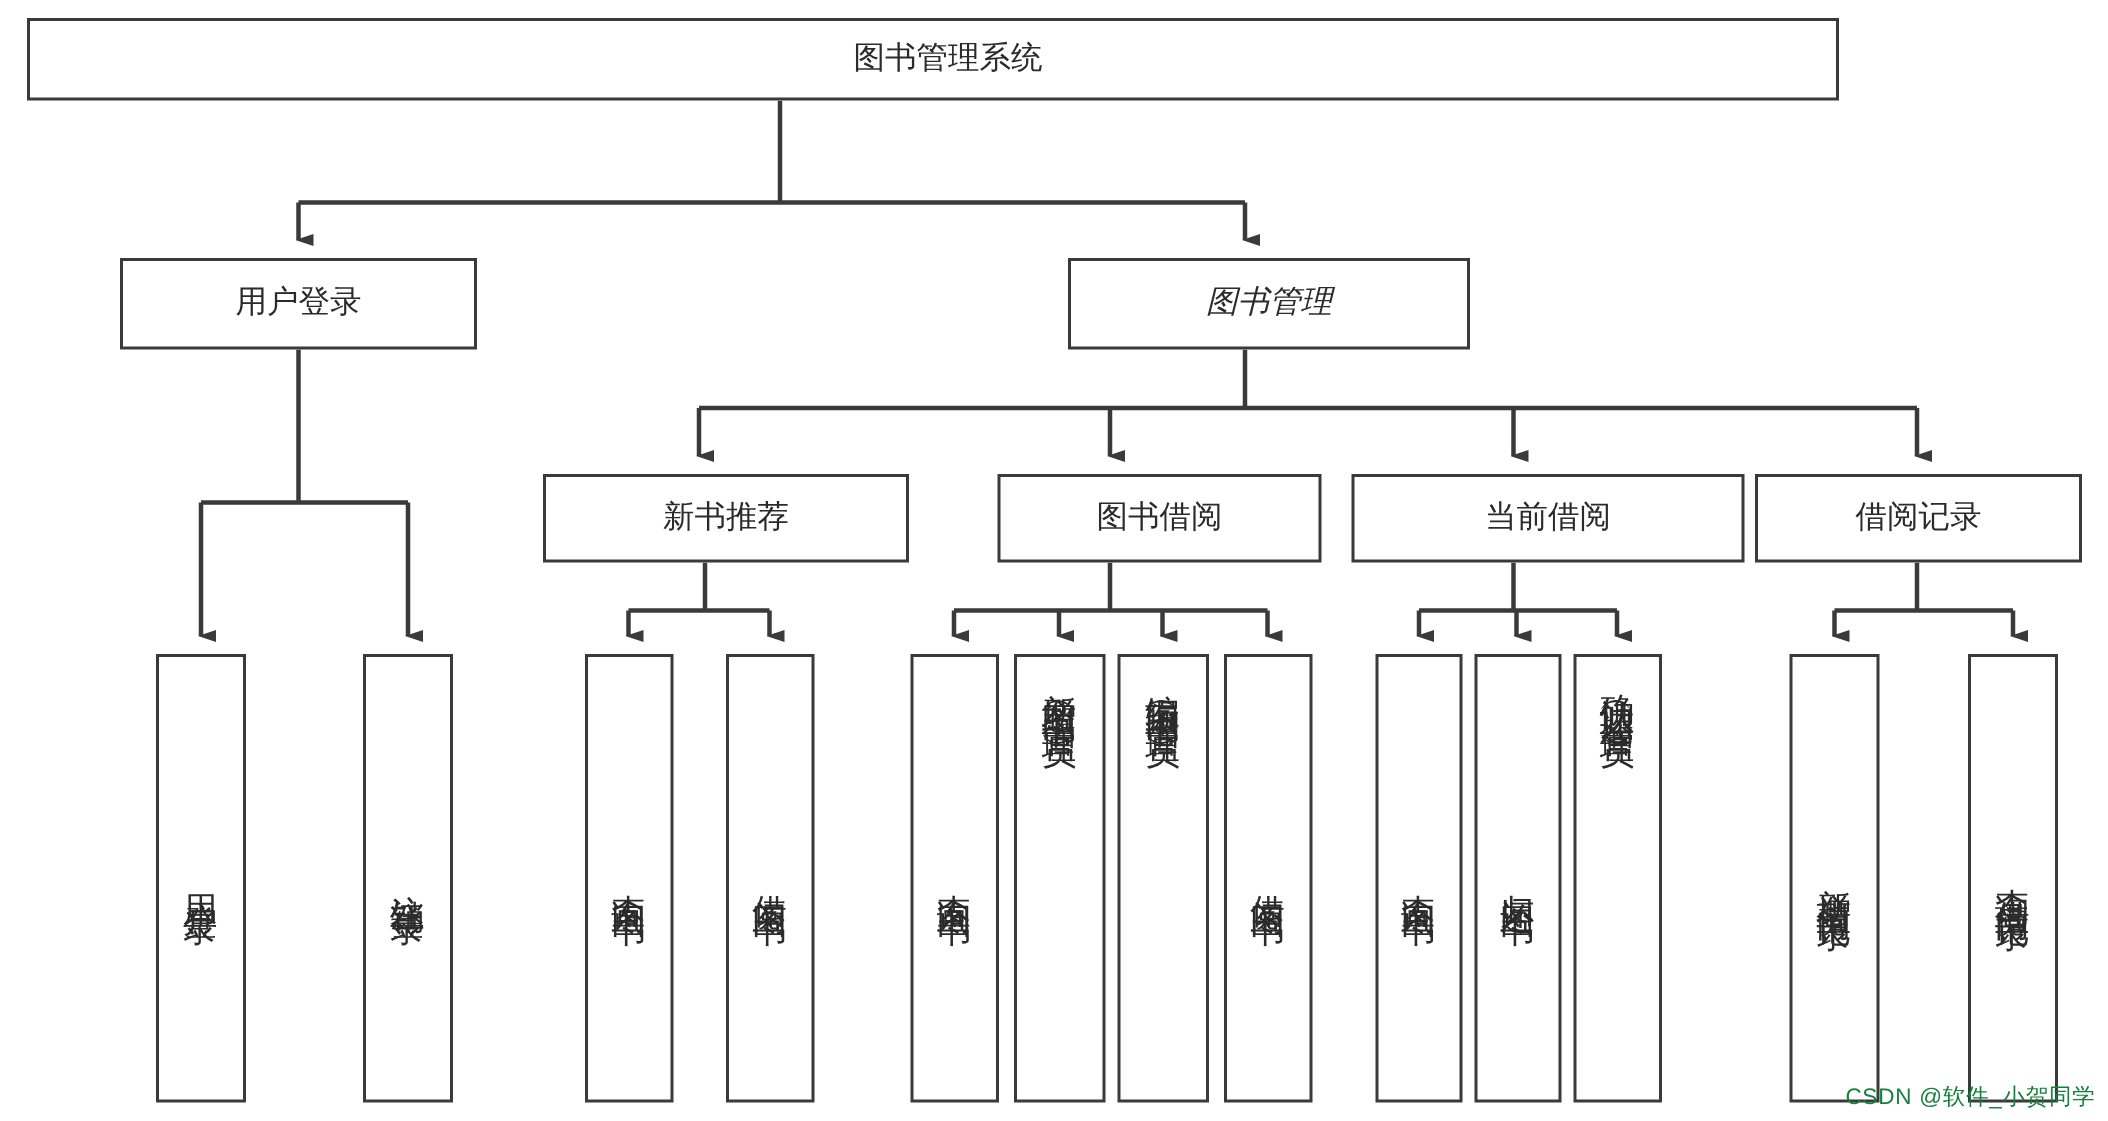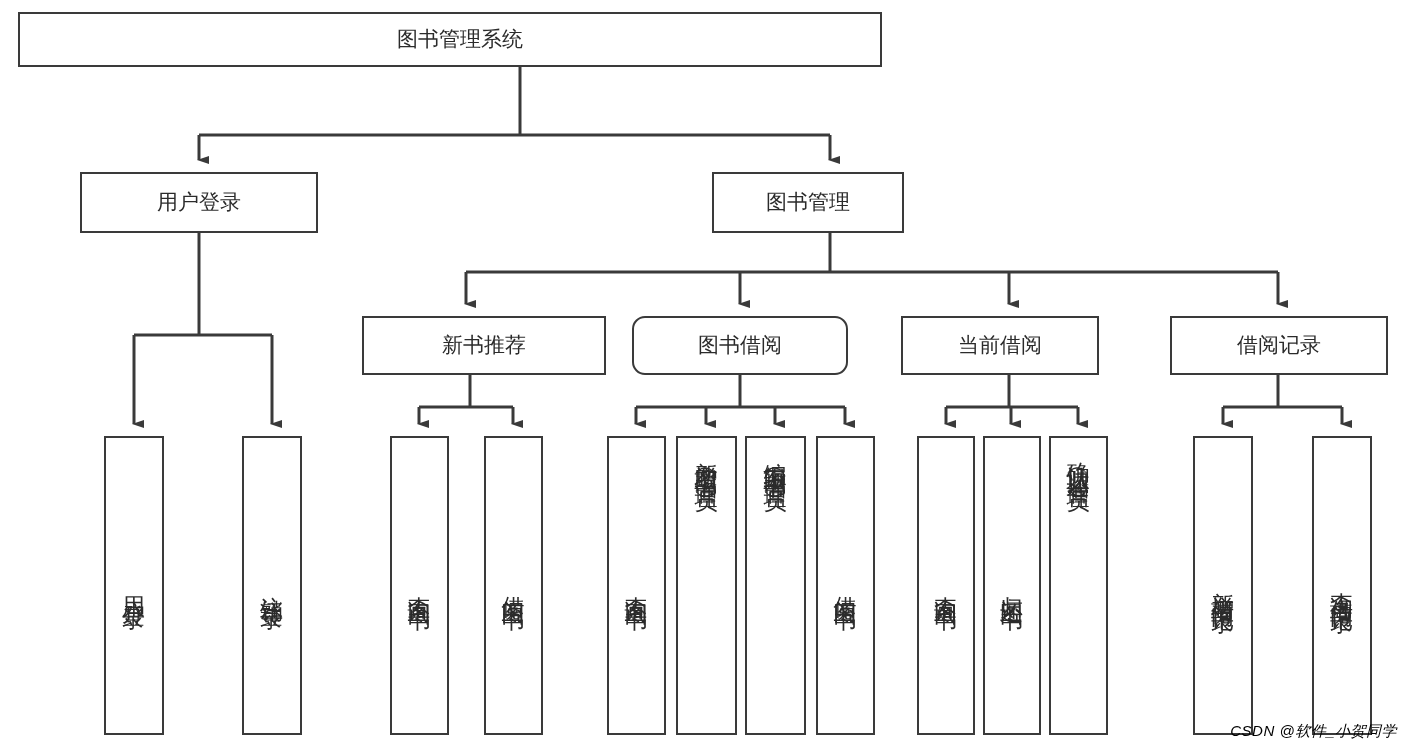--- a/index.html
+++ b/index.html
@@ -9,22 +9,22 @@
 
   .node{position:absolute;box-sizing:border-box;background:#ffffff;
         border:2.5px solid #3a3a3a;display:flex;align-items:center;justify-content:center;}
   .node .lbl{color:#2b2b2b;font-size:21px;line-height:1.05;white-space:nowrap;}
 
   .node.vert{align-items:flex-start;justify-content:center;}
   .node.vert .lbl{writing-mode:vertical-rl;text-orientation:upright;
         -webkit-writing-mode:vertical-rl;letter-spacing:4px;font-size:23px;white-space:nowrap;}
   .node.vert.mid{align-items:center;}
 
-  #watermark{position:absolute;right:8px;bottom:6px;color:#000000;font-size:15px;
-        letter-spacing:.5px;white-space:nowrap;pointer-events:none;font-style:italic;}
+  #watermark{position:absolute;right:8px;bottom:6px;color:#15803d;font-size:15px;
+        letter-spacing:.5px;white-space:nowrap;pointer-events:none;}
 </style>
 </head>
 <body>
 
 <div id="canvas">
 
   <svg id="diagram-svg" viewBox="0 0 1405 747" xmlns="http://www.w3.org/2000/svg">
     <defs>
       <marker id="arrow" markerWidth="10" markerHeight="12" refX="4" refY="10" orient="auto" markerUnits="userSpaceOnUse">
         <path d="M0,0 L8,0 L4,12 Z" fill="#3a3a3a"></path>
@@ -70,38 +70,38 @@
       <path d="M1011,407 L1011,424" marker-end="url(#arrow)"></path>
       <path d="M1078,407 L1078,424" marker-end="url(#arrow)"></path>
 
       <path d="M1278,375 L1278,407"></path>
       <path d="M1223,407 L1342,407"></path>
       <path d="M1223,407 L1223,424" marker-end="url(#arrow)"></path>
       <path d="M1342,407 L1342,424" marker-end="url(#arrow)"></path>
     </g>
   </svg>
 
-  <div class="node" style="left:18px;top:12px;width:864px;height:55px;padding-left:20px;">
+  <div class="node" style="left:18px;top:12px;width:1208px;height:55px;padding-left:20px;">
     <span class="lbl">图书管理系统</span>
   </div>
 
   <div class="node" style="left:80px;top:172px;width:238px;height:61px;">
     <span class="lbl">用户登录</span>
   </div>
-  <div class="node" style="left:712px;top:172px;width:192px;height:61px;">
+  <div class="node" style="left:712px;top:172px;width:268px;height:61px;font-style:italic;">
     <span class="lbl">图书管理</span>
   </div>
 
   <div class="node" style="left:362px;top:316px;width:244px;height:59px;">
     <span class="lbl">新书推荐</span>
   </div>
-  <div class="node" style="left:632px;top:316px;width:216px;height:59px;border-radius:13px;">
+  <div class="node" style="left:665px;top:316px;width:216px;height:59px;">
     <span class="lbl">图书借阅</span>
   </div>
-  <div class="node" style="left:901px;top:316px;width:198px;height:59px;">
+  <div class="node" style="left:901px;top:316px;width:262px;height:59px;">
     <span class="lbl">当前借阅</span>
   </div>
   <div class="node" style="left:1170px;top:316px;width:218px;height:59px;text-align:center;">
     <span class="lbl">借阅记录</span>
   </div>
 
   <div class="node vert mid" style="left:104px;top:436px;width:60px;height:299px;">
     <span class="lbl">用户登录</span>
   </div>
   <div class="node vert mid" style="left:242px;top:436px;width:60px;height:299px;">

